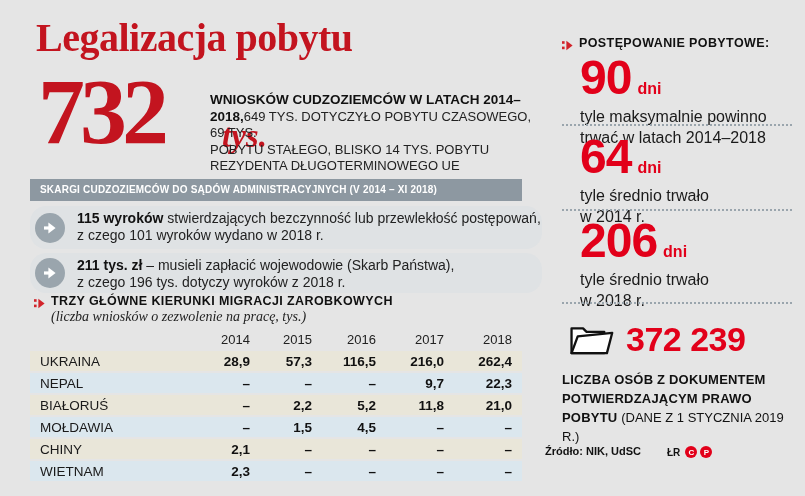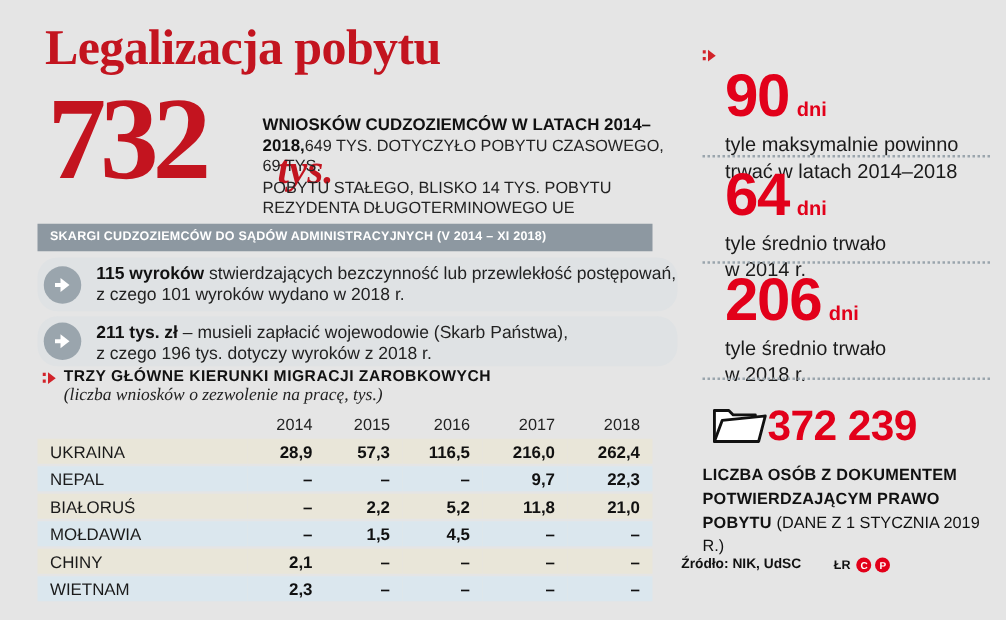--- a/index.html
+++ b/index.html
@@ -57,21 +57,21 @@
   .stay { position:absolute; left:18px; width:210px; }
   .stay-0 { top:54px; } .stay-1 { top:133px; } .stay-2 { top:217px; }
   .stay-num-row { display:flex; align-items:baseline; gap:6px; }
   .stay-num { font-size:48px; font-weight:700; color:#e2001a; line-height:1; letter-spacing:-1px;text-align:center; }
   .stay-unit { font-size:16px; font-weight:700; color:#e2001a; }
   .stay-desc { margin-top:4px; font-size:16px; line-height:21px; color:#1a1a1a; }
 
   .dotted { position:absolute; left:0; width:230px; border-top:2px dotted #9aa5ad; }
   .dotted-0 { top:124px; } .dotted-1 { top:209px; } .dotted-2 { top:302px; }
 
-  .doc-row { position:absolute; top:320px; left:6px; display:flex; align-items:center; }
+  .doc-row { position:absolute; top:320px; left:6px; display:flex; align-items:flex-start; gap:12px; }
   .doc-value { font-size:34px; font-weight:700; color:#e2001a; letter-spacing:-0.5px; }
   .doc-caption { position:absolute; top:370px; left:0; width:222px; font-size:13px;
                  line-height:19px; color:#111; }
   .doc-caption b { letter-spacing:0.2px; }
 
   .source { position:absolute; left:545px; top:445px; font-size:11px; font-weight:700; color:#111; }
   .credits { position:absolute; left:667px; top:446px; display:flex; align-items:center; gap:3px; }
   .credits .initials { font-size:10px; font-weight:700; color:#111; margin-right:2px; }
   .badge { display:inline-flex; width:12px; height:12px; border-radius:50%; background:#e2001a;
            color:#fff; font-size:8px; font-weight:700; align-items:center; justify-content:center; }
@@ -199,20 +199,21 @@
   <div class="right-col">
 
     <div class="r-header">
       <span class="glyph">
         <svg width="11" height="11" viewBox="0 0 11 11" aria-hidden="true">
           <rect x="0" y="1.2" width="2.6" height="2.6" fill="#d2232a"></rect>
           <rect x="0" y="6.6" width="2.6" height="2.6" fill="#d2232a"></rect>
           <path d="M4.4 0.8 L10.6 5.5 L4.4 10.2 Z" fill="#d2232a"></path>
         </svg>
       </span>
+      <span class="r-title">POSTĘPOWANIE POBYTOWE:</span>
     </div>
 
     <div class="stay stay-0">
       <div class="stay-num-row">
         <span class="stay-num">90</span>
         <span class="stay-unit">dni</span>
       </div>
       <div class="stay-desc pre">tyle maksymalnie powinno
 trwać w latach 2014–2018</div>
     </div>

